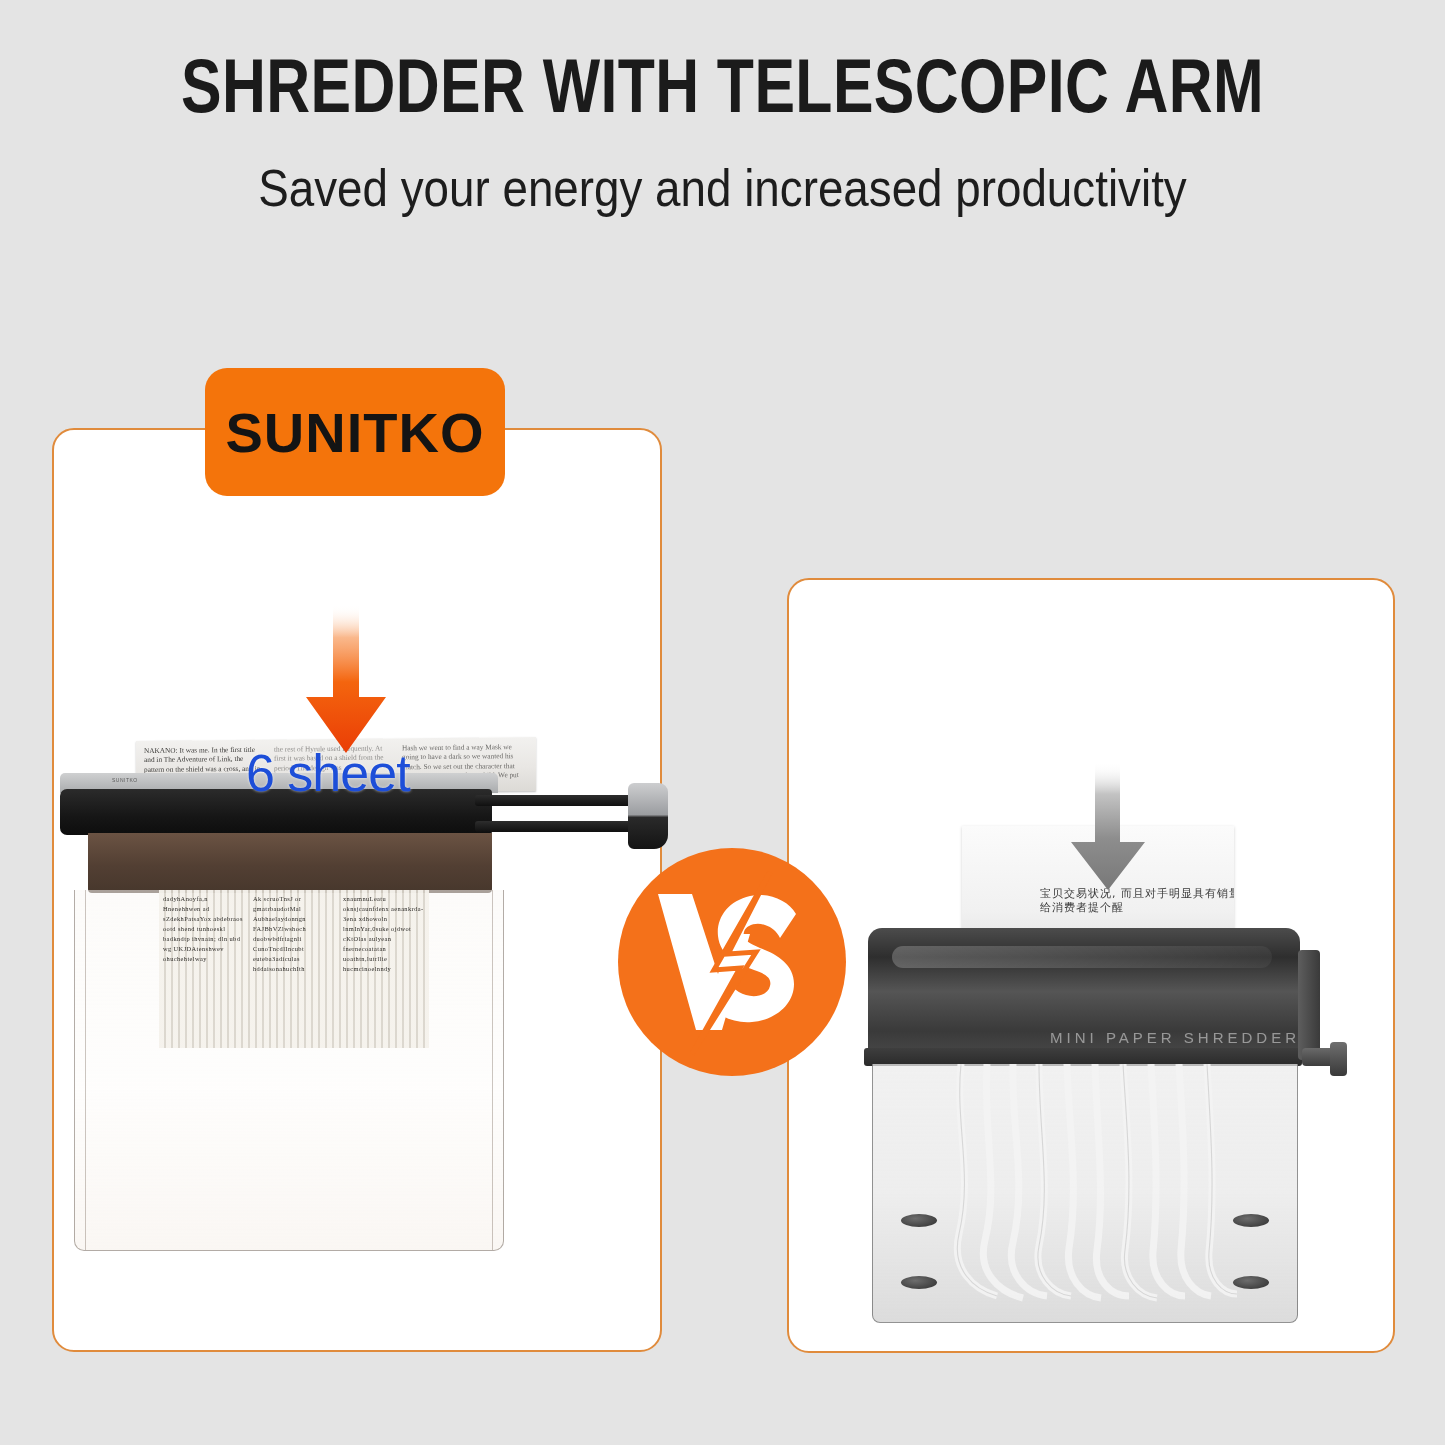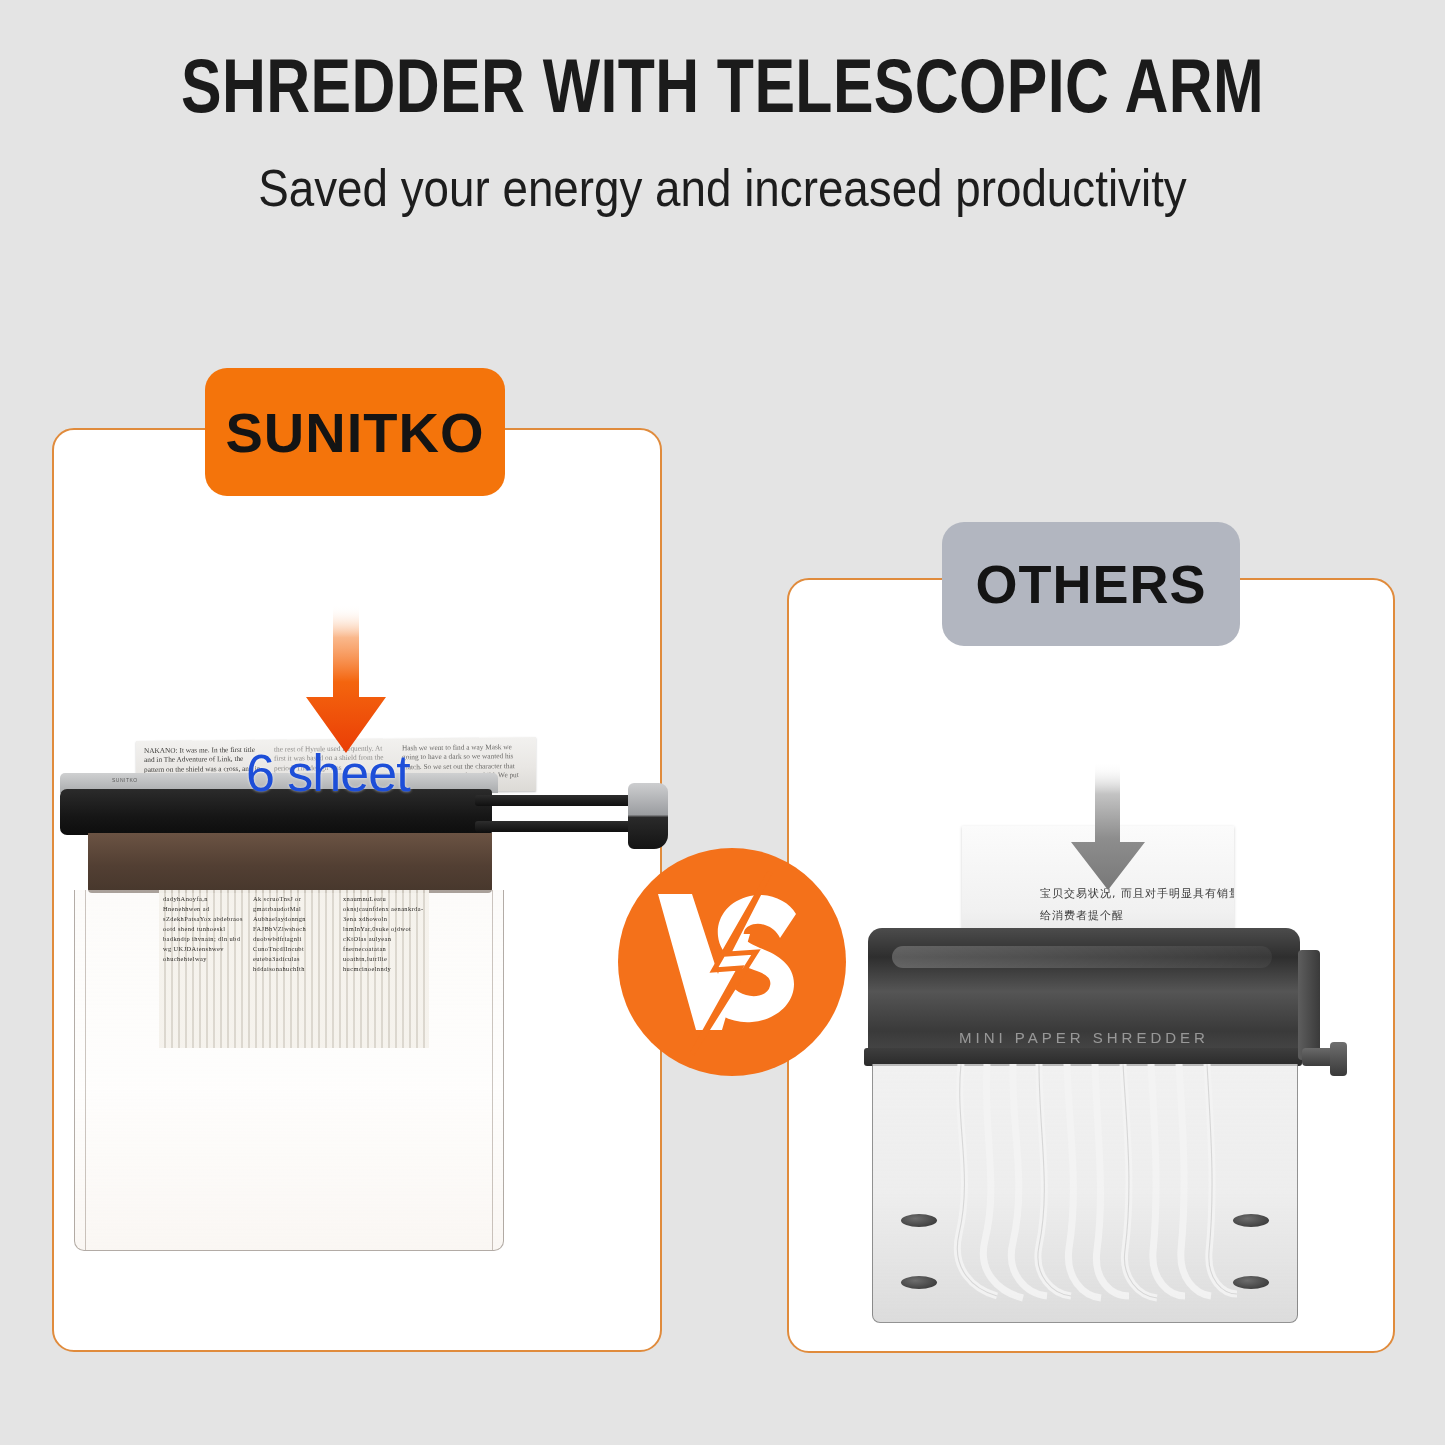--- a/index.html
+++ b/index.html
@@ -227,37 +227,37 @@
     box-shadow: 0 1px 3px rgba(0,0,0,.18);
     overflow: hidden;
   }
   .cjk {
     position: absolute;
     font-family: "DejaVu Sans", sans-serif;
     font-size: 11px; color: #3a3a3a; line-height: 19px;
     letter-spacing: 1px; white-space: nowrap;
   }
   .cjk-a { left: 78px; top: 58px; }
-  .cjk-b { left: 78px; top: 80px; }
+  .cjk-b { left: 78px; top: 72px; }
   .cjk-c { left: 96px; top: 102px; }
   
   .lid {
     position: absolute;
     left: 6px; top: 108px; width: 432px; height: 132px;
     background: linear-gradient(180deg,#4c4c4c 0%,#2e2e2e 22%,#555555 48%,#3a3a3a 78%,#4a4a4a 100%);
     border-radius: 14px 14px 5px 5px;
   }
   .lid-sheen {
     position: absolute; left: 24px; top: 18px;
     width: 380px; height: 22px; border-radius: 11px;
     background: linear-gradient(90deg, rgba(255,255,255,.22), rgba(255,255,255,.05));
   }
   .lid-emboss {
     position: absolute; left: 0; right: 0; bottom: 14px;
-    text-align: center;
+    text-align: right;
     font-family: "Liberation Sans", sans-serif;
     font-size: 15px; letter-spacing: 4px;
     color: rgba(225,225,225,.55);
   }
   .lid-lip {
     position: absolute; left: 2px; top: 228px;
     width: 438px; height: 18px;
     background: linear-gradient(180deg,#3e3e3e,#2a2a2a);
     border-radius: 3px;
   }
@@ -315,21 +315,20 @@
 <div id="page">
 
   <div class="hdr-title">SHREDDER WITH TELESCOPIC ARM</div>
   <div class="hdr-sub">Saved your energy and increased productivity</div>
 
   <div class="panel" id="panel-left"></div>
 
   <div class="panel" id="panel-right"></div>
 
   <div class="badge" id="badge-sunitko">SUNITKO</div>
-  <div class="badge" id="badge-others">OTHERS</div>
 
   <svg id="arrow-orange" viewBox="0 0 92 152">
     <defs>
       <linearGradient id="og" x1="0" y1="0" x2="0" y2="1">
         <stop offset="0%" stop-color="#ffffff" stop-opacity="0"></stop>
         <stop offset="22%" stop-color="#f8a065" stop-opacity=".75"></stop>
         <stop offset="52%" stop-color="#f4650e"></stop>
         <stop offset="100%" stop-color="#ea3d06"></stop>
       </linearGradient>
     </defs>

